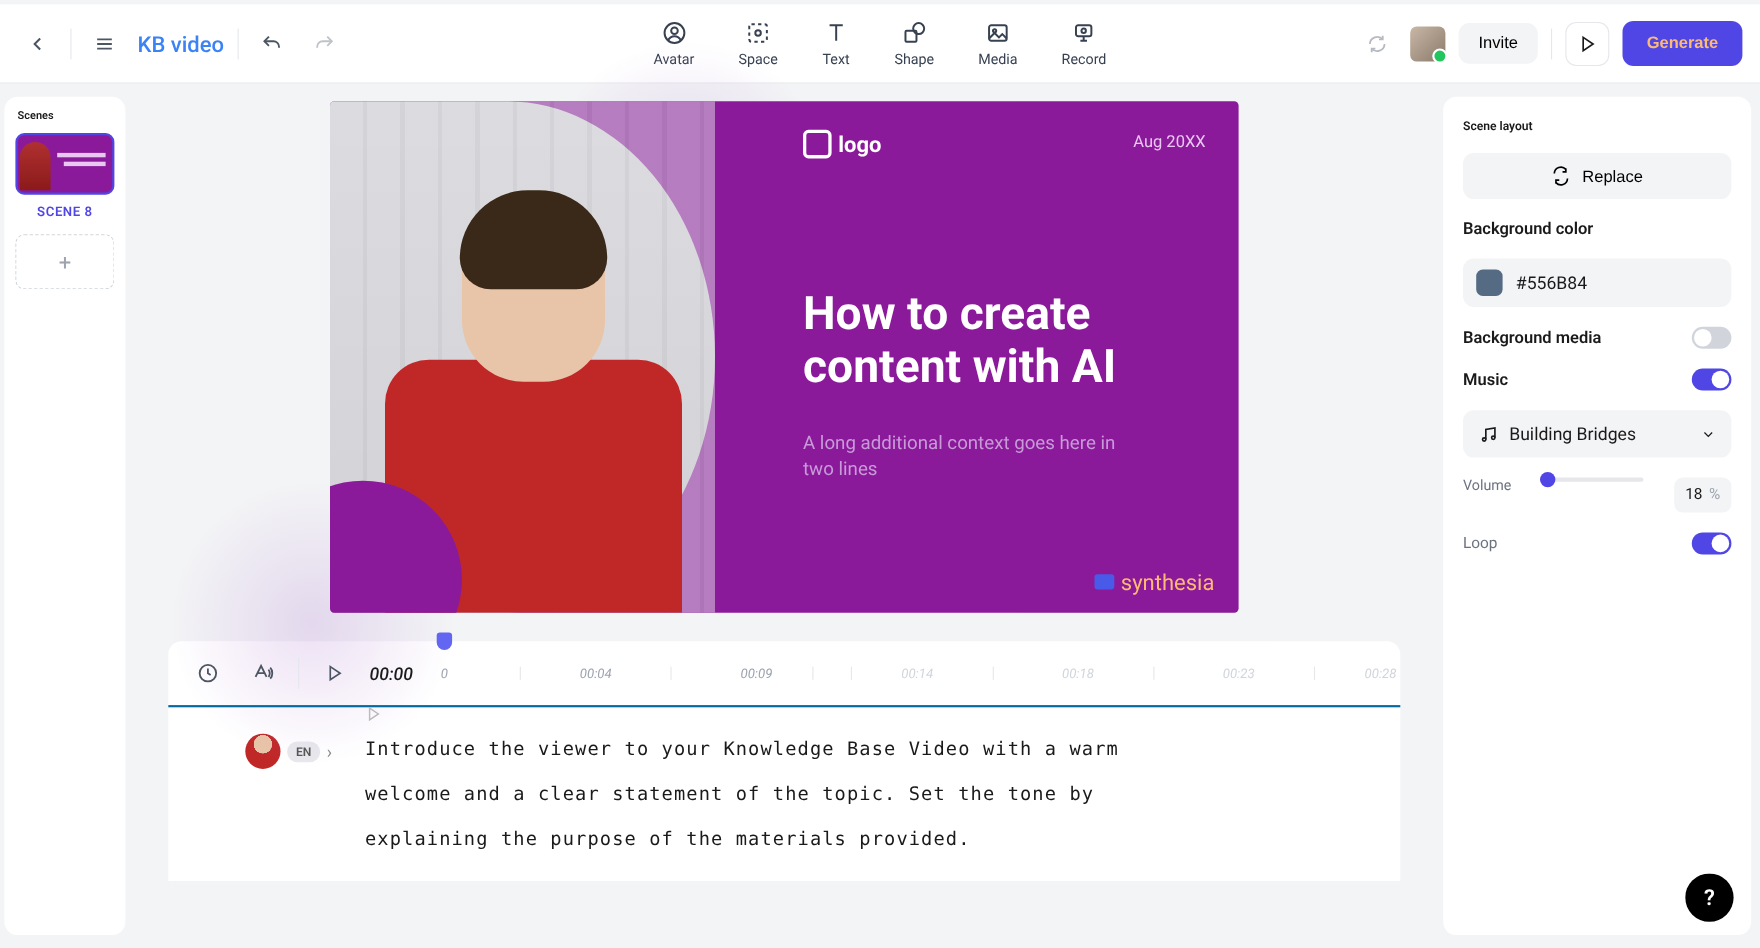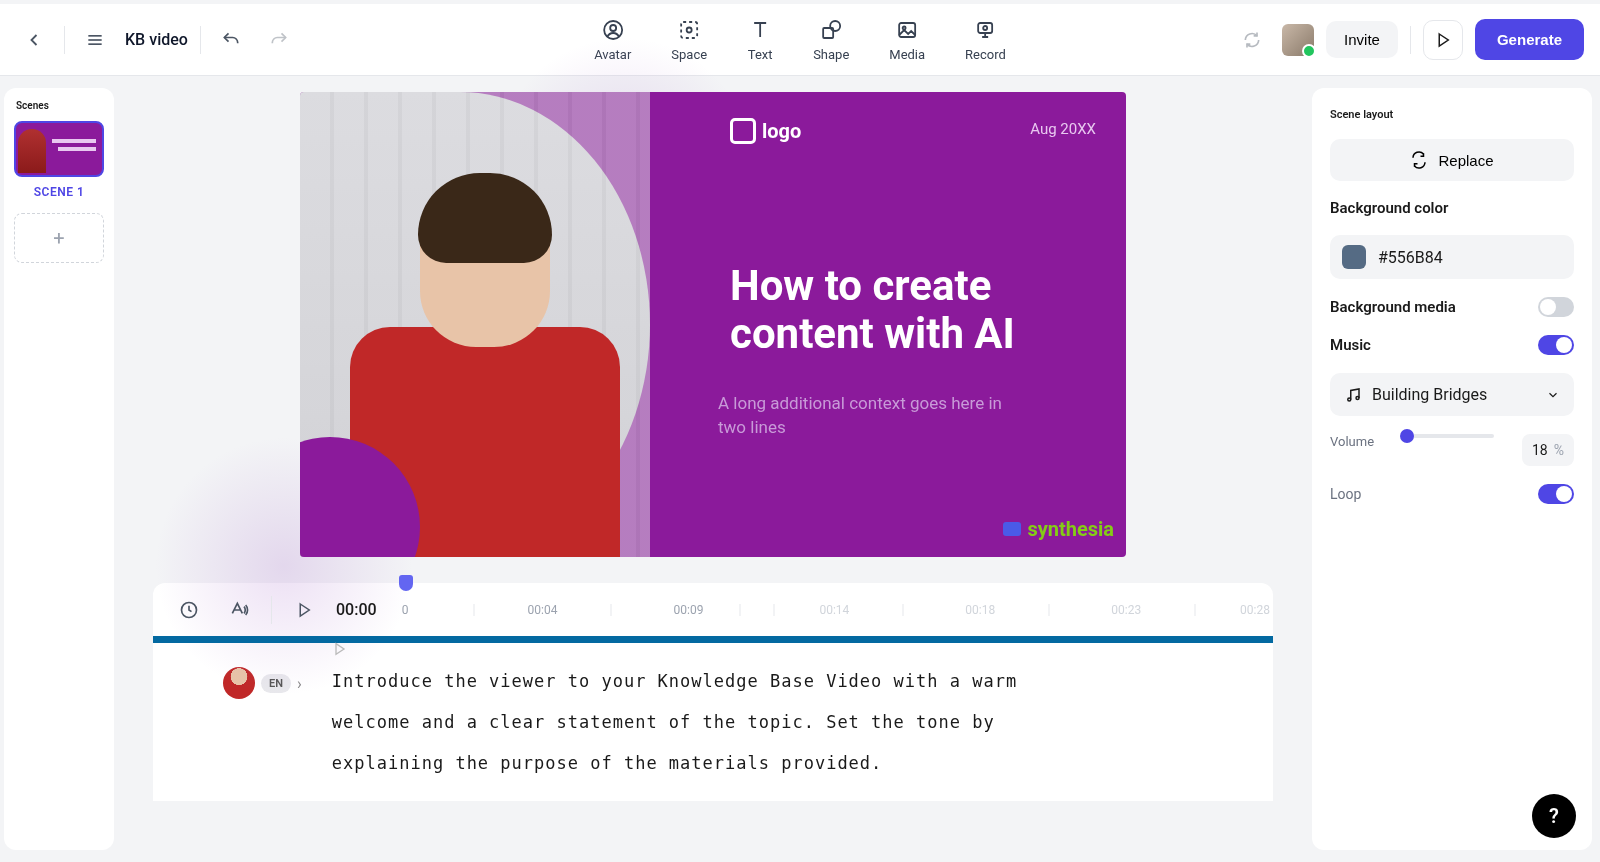--- a/index.html
+++ b/index.html
@@ -1,31 +1,31 @@
 <!DOCTYPE html>
 <html><head>
 <meta charset="utf-8">
 <style>
 * { box-sizing: border-box; margin: 0; padding: 0; }
 body { font-family: -apple-system, BlinkMacSystemFont, "Segoe UI", Roboto, sans-serif; background: #f3f4f6; color: #1a1a1a; overflow: hidden; width: 1600px; height: 862px; }
 .topbar { height: 72px; background: #fff; border-bottom: 1px solid #e5e7eb; display: flex; align-items: center; padding: 0 16px; position: relative; margin-top: 4px;}
 .tb-left { display: flex; align-items: center; gap: 12px; }
 .icon-btn { width: 36px; height: 36px; display: flex; align-items: center; justify-content: center; border-radius: 8px; cursor: pointer; color: #4b5563; }
 .divider-v { width: 1px; height: 28px; background: #e5e7eb; }
-.proj-title { font-size: 16px; font-weight: 500; color: #0f172a; }
+.proj-title { font-size: 20px; font-weight: 500; color: #3b82f6; }
 .tb-center { position: absolute; left: 50%; transform: translateX(-50%); display: flex; gap: 40px; }
 .tool-item { display: flex; flex-direction: column; align-items: center; gap: 4px; cursor: pointer; color: #374151; }
 .tool-item .tico { width: 26px; height: 26px; display: flex; align-items: center; justify-content: center; }
 .tool-item span { font-size: 13px; }
 .tb-right { margin-left: auto; display: flex; align-items: center; gap: 12px; }
 .avatar-sm { width: 32px; height: 32px; border-radius: 6px; background: linear-gradient(135deg,#c9b8a8,#8a7a6a); position: relative; }
 .avatar-sm::after { content:''; position:absolute; right:-2px; bottom:-2px; width:10px; height:10px; background:#22c55e; border-radius:50%; border:2px solid #fff;}
 .invite-btn { background:#f3f4f6; border:none; border-radius:10px; padding:10px 18px; font-size:15px; font-weight:500; cursor:pointer; }
 .play-btn { width:40px; height:40px; border:1px solid #e5e7eb; border-radius:10px; display:flex;align-items:center;justify-content:center; cursor:pointer; background:#fff;}
-.gen-btn { background:#4f46e5; color:#ffffff; border:none; border-radius:10px; padding:12px 22px; font-size:15px; font-weight:600; cursor:pointer; }
+.gen-btn { background:#4f46e5; color:#fdba74; border:none; border-radius:10px; padding:12px 22px; font-size:15px; font-weight:600; cursor:pointer; }
 .main { display:flex; height: calc(100% - 76px); }
 .scenes { width: 110px; background:#fff; border-radius:12px; margin:12px 0 12px 4px; padding:12px 8px; display:flex; flex-direction:column; align-items:center; }
 .scenes-title { font-size:10px; font-weight:600; align-self:flex-start; padding-left:4px; margin-bottom:10px; }
 .scene-thumb { width:90px; height:56px; border-radius:8px; overflow:hidden; border:2px solid #4f46e5; position:relative; background:#8b1a9b; }
 .scene-thumb .mini-av { position:absolute; left:2px; top:6px; width:28px; height:44px; background:linear-gradient(#b03030,#8b1a1a); border-radius:14px 14px 0 0;}
 .scene-thumb .mini-txt { position:absolute; right:6px; top:16px; width:44px; height:4px; background:#e8c8f0; }
 .scene-thumb .mini-txt2 { position:absolute; right:6px; top:24px; width:38px; height:4px; background:#e8c8f0; }
 .scene-label { font-size:12px; color:#4f46e5; font-weight:600; margin-top:8px; letter-spacing:0.5px;}
 .add-scene { width:90px; height:50px; border:1px dashed #d1d5db; border-radius:8px; display:flex;align-items:center;justify-content:center; margin-top:14px; color:#9ca3af; cursor:pointer; font-size:20px;}
 .center-col { flex:1; display:flex; flex-direction:column; align-items:center; padding:12px 8px; position:relative;}
@@ -35,25 +35,25 @@
 .canvas .av-hall { position:absolute; left:0; top:0; width:350px; height:100%; background: repeating-linear-gradient(90deg, #e0e0e4 0 30px, #d0d0d4 30px 34px); opacity:0.5;}
 .canvas .av-person { position:absolute; left:40px; bottom:0; width:290px; height:400px; }
 .av-head { position:absolute; top:30px; left:80px; width:130px; height:160px; background:#e8c4a8; border-radius:60px 60px 56px 56px;}
 .av-hair { position:absolute; top:16px; left:78px; width:134px; height:90px; background:#3a2818; border-radius:66px 66px 30px 30px;}
 .av-body { position:absolute; top:170px; left:10px; width:270px; height:230px; background:#c02828; border-radius:40px 40px 0 0;}
 .canvas .purple-corner { position:absolute; left:-60px; bottom:-60px; width:180px; height:180px; background:#8b1a9b; border-radius:50%; }
 .canvas .logo-txt { position:absolute; left:430px; top:26px; color:#fff; font-weight:700; font-size:20px; display:flex;align-items:center; gap:6px;}
 .canvas .logo-txt::before{content:'';width:20px;height:20px;border:3px solid #fff;border-radius:5px;display:inline-block;}
 .canvas .date-txt { position:absolute; right:30px; top:28px; color:#e8c8f0; font-size:15px;}
 .canvas .headline { position:absolute; left:430px; top:170px; color:#fff; font-size:42px; font-weight:700; line-height:1.15; width:380px;}
-.canvas .subline { position:absolute; left:418px; top:300px; color:#c89ad8; font-size:17px; line-height:1.4; width:300px;}
-.canvas .brand { position:absolute; right:12px; bottom:16px; color:#84cc16; font-size:20px; font-weight:700; display:flex;align-items:center;gap:6px;}
+.canvas .subline { position:absolute; left:430px; top:300px; color:#c89ad8; font-size:17px; line-height:1.4; width:300px;}
+.canvas .brand { position:absolute; right:22px; bottom:16px; color:#fdba74; font-size:20px; font-weight:400; display:flex;align-items:center;gap:6px;}
 .canvas .brand::before{content:'';width:18px;height:14px;background:#4a5ae8;border-radius:3px;display:inline-block;}
 .timeline-wrap { width:100%; max-width:1120px; background:#fff; border-radius:12px 12px 0 0; margin-top:26px; }
-.tl-header { height:60px; display:flex; align-items:center; padding:0 18px; border-bottom:7px solid #0369a1; position:relative;}
+.tl-header { height:60px; display:flex; align-items:center; padding:0 18px; border-bottom:2px solid #0369a1; position:relative;font-style:italic;}
 .tl-left { display:flex; align-items:center; gap:14px;}
 .tl-time { font-size:16px; font-weight:500; font-variant-numeric:tabular-nums;}
 .tl-ruler { flex:1; margin-left:20px; height:100%; position:relative; display:flex; align-items:center;}
 .tl-tick { position:absolute; font-size:12px; color:#9ca3af; transform:translateX(-50%);}
 .tl-tick.dim{color:#d1d5db;}
 .tl-tick-minor{position:absolute;width:1px;height:12px;background:#e5e7eb;top:50%;transform:translate(-50%,-50%);}
 .playhead { position:absolute; top:-8px; left:2px; width:14px; height:16px; background:#6366f1; border-radius:3px 3px 7px 7px;}
 .script-row { display:flex; padding:18px 18px 18px 70px; gap:30px; align-items:flex-start;}
 .script-av { display:flex; align-items:center; gap:6px; margin-top:6px;}
 .script-av .mini-person{ width:32px;height:32px;border-radius:50%; background:radial-gradient(circle at 50% 30%, #e8c4a8 30%, #c02828 31%);}
@@ -195,21 +195,21 @@
 </div>
 
 <div class="main">
   <div class="scenes">
     <div class="scenes-title">Scenes</div>
     <div class="scene-thumb">
       <div class="mini-av"></div>
         <div class="mini-txt"></div>
         <div class="mini-txt2"></div>
     </div>
-    <div class="scene-label">SCENE 1</div>
+    <div class="scene-label">SCENE 8</div>
     <div class="add-scene">+</div>
   </div>
 
   <div class="center-col">
     <div class="canvas-bg-deco" style="top:-40px;left:380px"></div>
     <div class="canvas-bg-deco" style="top:360px;left:40px"></div>
     <div class="canvas">
       <div class="av-arch"></div>
       <div class="av-hall"></div>
       <div class="av-person">

